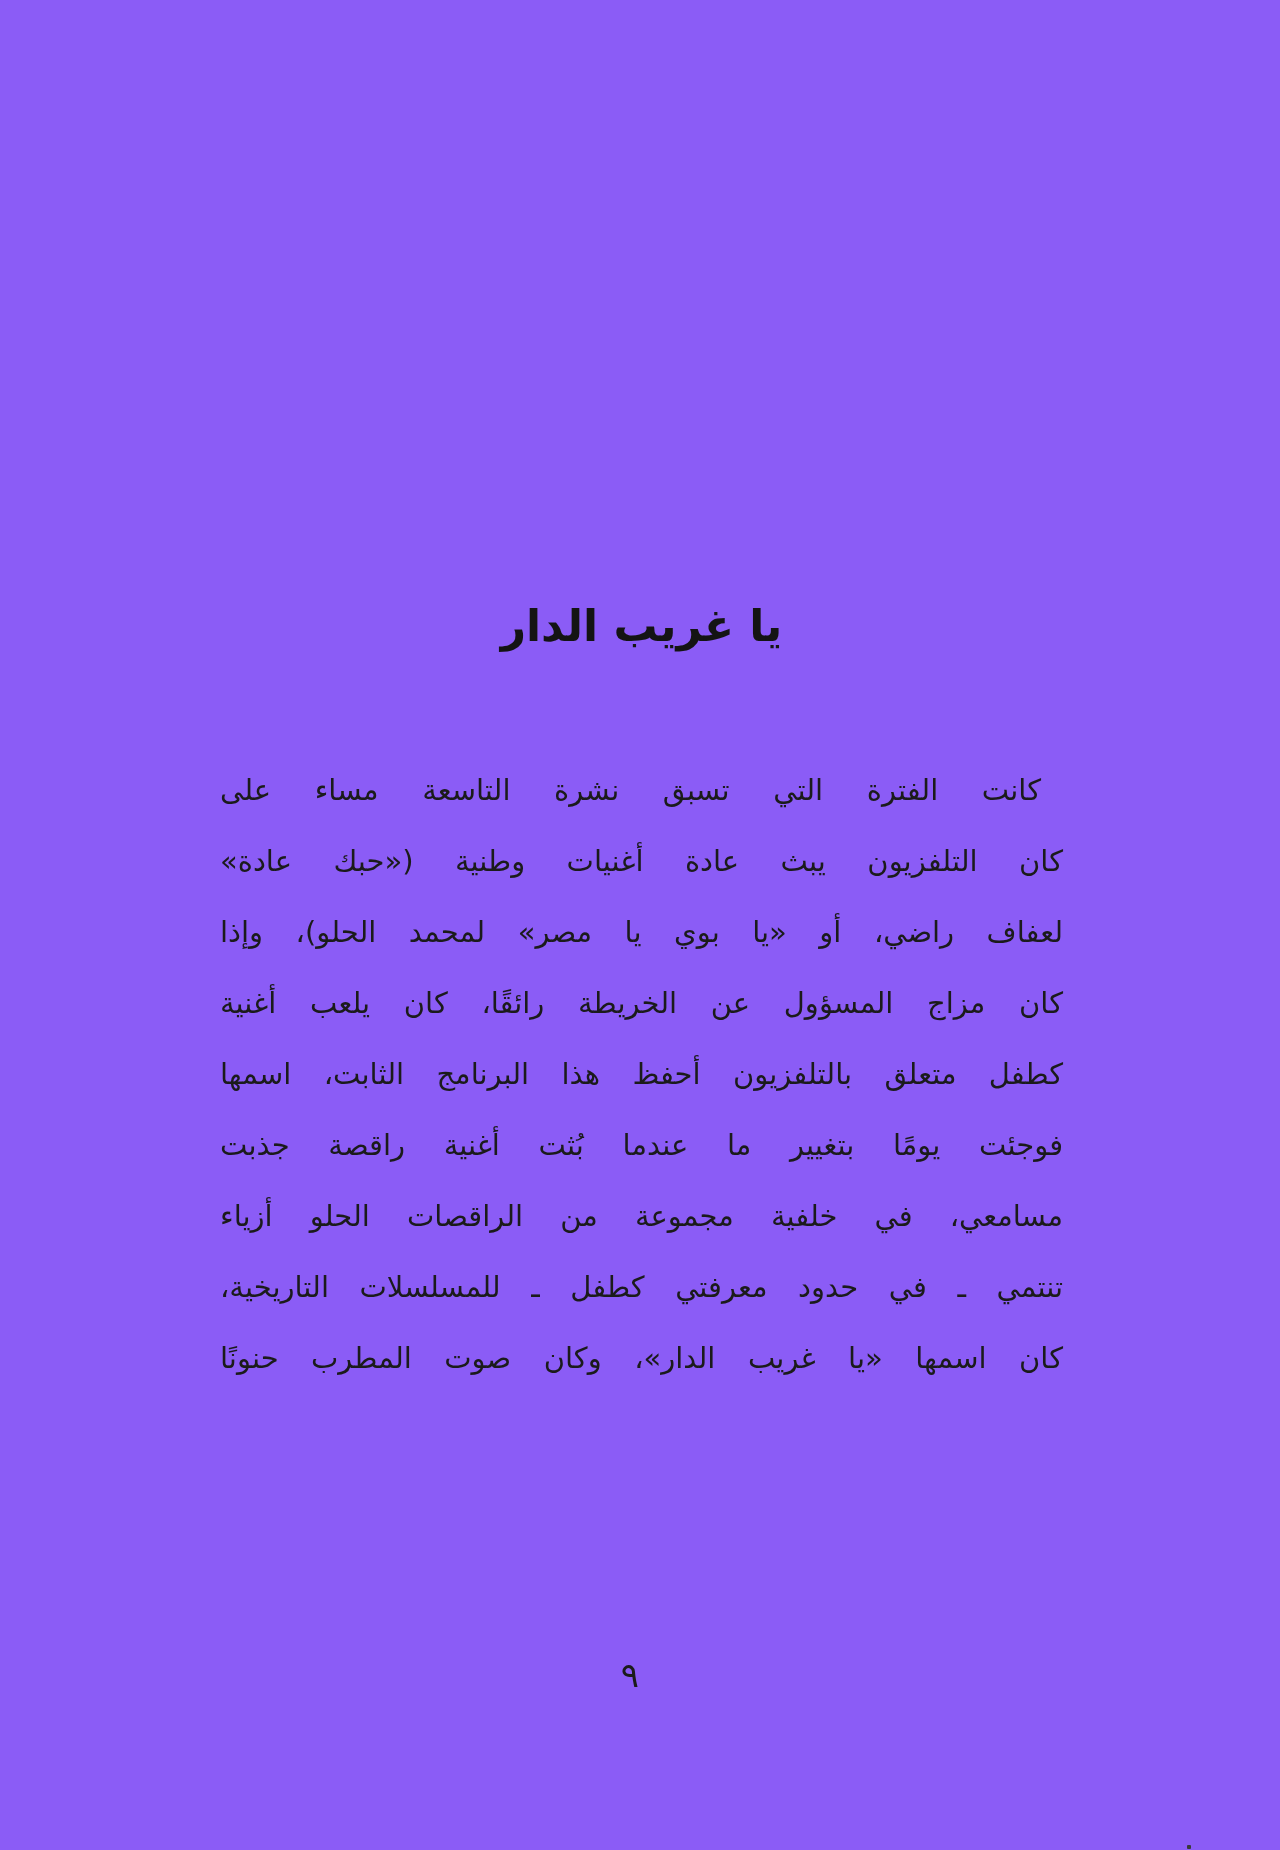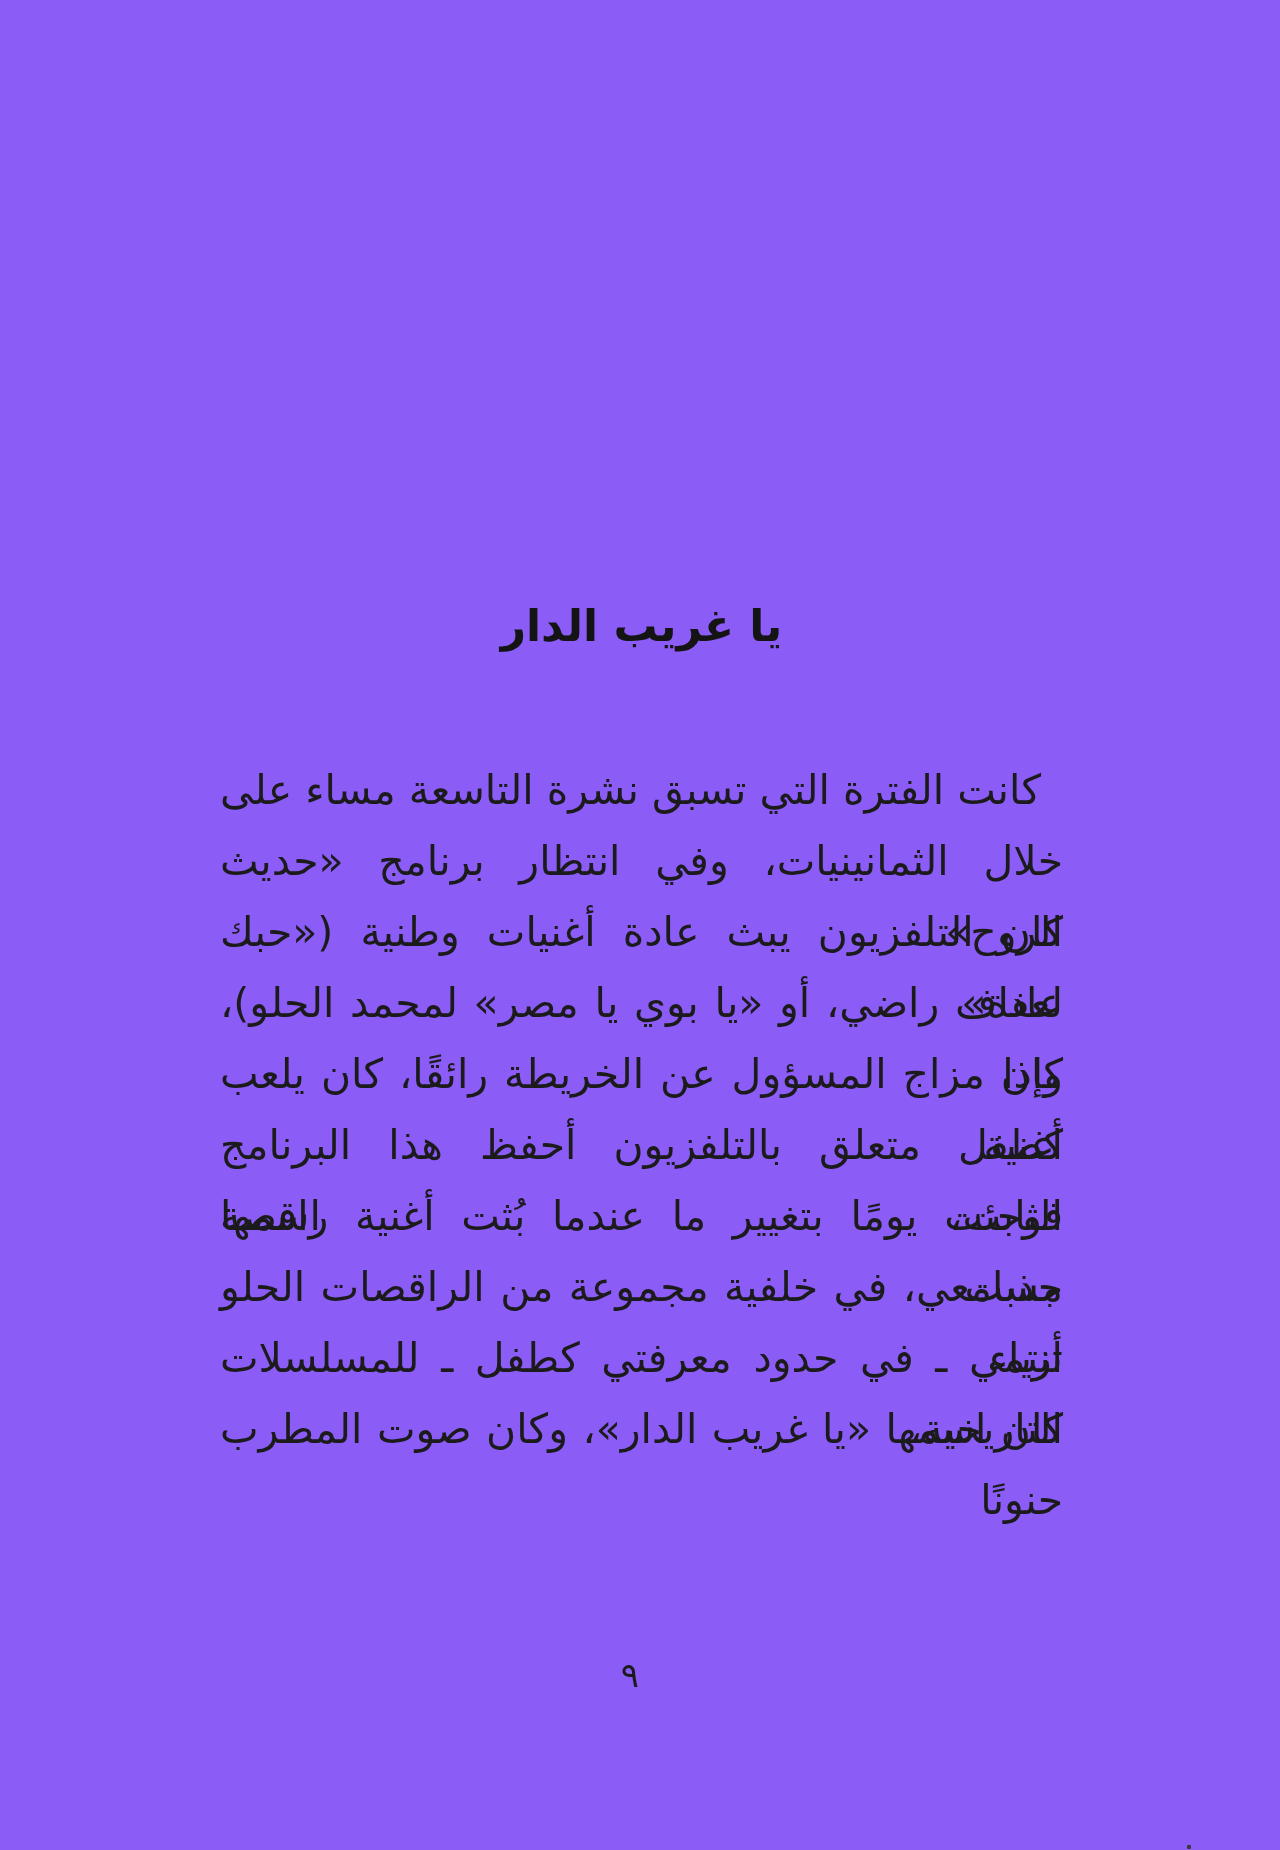--- a/index.html
+++ b/index.html
@@ -30,21 +30,21 @@
     letter-spacing: 0px;
     color: #141414;
   }
   .body-text {
     position: absolute;
     top: 755px;
     right: 217px;
     left: 240px;
   }
   .body-line {
-    font-size: 41px;
+    font-size: 29px;
     line-height: 71px;
     height: 71px;
     text-align: justify;
     text-align-last: justify;
     color: #1b1b1b;
     overflow: visible;
   }
   .body-line.first-line {
     text-indent: 22px; 
   }
@@ -69,21 +69,20 @@
 </style>
 </head>
 <body>
 
 <div class="page">
 
   <h1 class="chapter-title">يا غريب الدار</h1>
 
   <div class="body-text">
     <div class="body-line first-line">كانت الفترة التي تسبق نشرة التاسعة مساء على</div>
-    <div class="body-line">خلال الثمانينيات، وفي انتظار برنامج «حديث الروح»</div>
     <div class="body-line">كان التلفزيون يبث عادة أغنيات وطنية («حبك عادة»</div>
     <div class="body-line">لعفاف راضي، أو «يا بوي يا مصر» لمحمد الحلو)، وإذا</div>
     <div class="body-line">كان مزاج المسؤول عن الخريطة رائقًا، كان يلعب أغنية</div>
     <div class="body-line">كطفل متعلق بالتلفزيون أحفظ هذا البرنامج الثابت، اسمها</div>
     <div class="body-line">فوجئت يومًا بتغيير ما عندما بُثت أغنية راقصة جذبت</div>
     <div class="body-line">مسامعي، في خلفية مجموعة من الراقصات الحلو أزياء</div>
     <div class="body-line">تنتمي ـ في حدود معرفتي كطفل ـ للمسلسلات التاريخية،</div>
     <div class="body-line">كان اسمها «يا غريب الدار»، وكان صوت المطرب حنونًا</div>
   </div>
 

